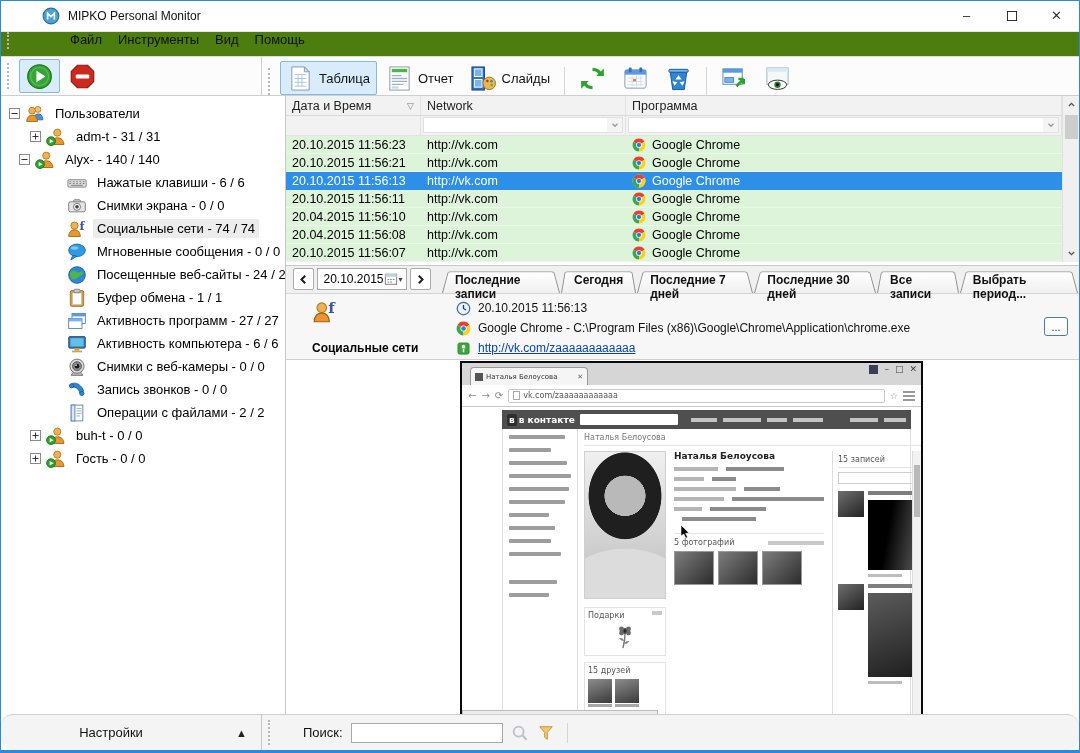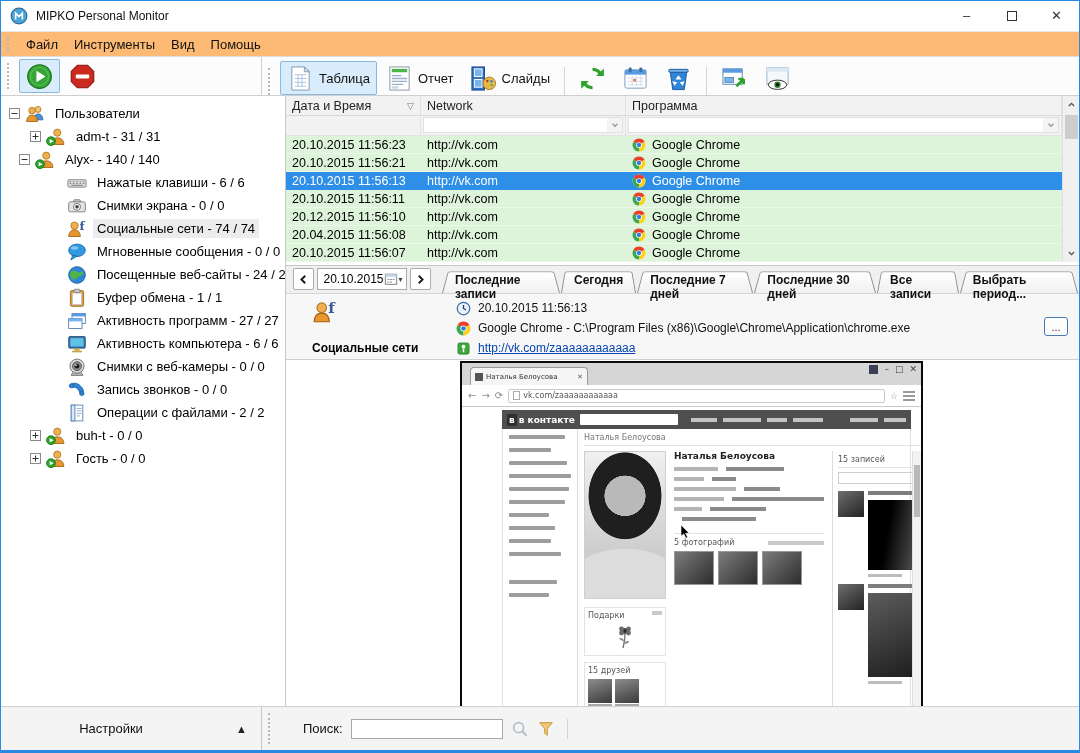--- a/index.html
+++ b/index.html
@@ -2,29 +2,29 @@
 <html><head>
 <meta charset="utf-8">
 <style>
   * { margin:0; padding:0; box-sizing:border-box; }
   html,body { width:1080px; height:753px; background:#888; }
   body { font-family:"Liberation Sans","DejaVu Sans",sans-serif; font-size:13px; color:#000; }
 
   .window { width:1080px; height:753px; background:#fff; border:1px solid #2a8ae2; border-bottom:3px solid #2a8ae2; display:flex; flex-direction:column; overflow:hidden; }
 
   
-  .titlebar { height:30px; display:flex; align-items:center; background:#fff; flex:0 0 auto; }
+  .titlebar { height:30px; display:flex; align-items:center; background:#fff; flex:0 0 auto;padding-left:32px; }
   .titlebar .appicon { width:18px; height:18px; margin:0 8px 0 9px; }
   .titlebar .title { font-size:12px; color:#111; flex:1; }
   .wincontrols { display:flex; height:30px; }
   .wincontrols .wbtn { width:45px; height:29px; display:flex; align-items:center; justify-content:center; color:#333; font-size:13px; cursor:default; }
   .wbtn .maxbox { width:10px; height:10px; border:1px solid #333; display:block; }
 
   
-  .menubar { height:25px; display:flex; align-items:center; background:#fdba74; border-top:1px solid #e8e8e8; flex:0 0 auto; }
+  .menubar { height:25px; display:flex; background:#4d7c0f; border-top:1px solid #e8e8e8; flex:0 0 auto;gap:44px; }
   .gripper { width:5px; height:70%; border-left:2px dotted #b8b8b8; margin:0 6px 0 6px; }
   .menu-item { padding:3px 8px; font-size:13px; color:#111; }
 
   
   .toolbarrow { height:40px; display:flex; border-top:1px solid #dcdcdc; border-bottom:1px solid #cfcfcf; background:#fcfcfc; flex:0 0 auto; }
   .tb-left { width:261px; border-right:1px solid #d0d0d0; display:flex; align-items:center; }
   .tb-right { flex:1; display:flex; align-items:flex-end; }
   .tbtn { height:34px; min-width:36px; display:flex; align-items:center; justify-content:center; gap:5px; padding:0 6px; border:1px solid transparent; border-radius:2px; margin:0 1px; }
   .tbtn.active { background:#d9ecfb; border-color:#88b8dd; }
   .tbtn .ticon { width:27px; height:27px; display:block; }
@@ -162,21 +162,21 @@
   .pimg2 { width:86px; height:84px; margin-top:5px; background:linear-gradient(160deg,#5c5c5c,#161616); }
   .pmeta { display:flex; margin-top:4px; }
   .pmeta .pd { width:34px; height:3px; background:#bdbdbd; }
   .statusbar { position:absolute; left:0; bottom:0; width:196px; height:11px; background:#ececec; border:1px solid #bbb; display:flex; align-items:center; }
   .statusbar .st { width:150px; height:3px; background:#9a9a9a; margin-left:4px; }
   .bscroll { position:absolute; right:0; top:44px; bottom:0; width:9px; background:#f2f2f2; border-left:1px solid #ddd; }
   .bscroll .bth { position:absolute; top:14px; left:1px; width:6px; height:52px; background:#b9b9b9; }
   .cursor { position:absolute; width:10px; height:14px; }
 
   
-  .bottombar { height:44px; border-top:1px solid #cfcfcf; display:flex; background:#f4f4f4; flex:0 0 auto; }
+  .bottombar { height:36px; border-top:1px solid #cfcfcf; display:flex; background:#f4f4f4; flex:0 0 auto;border-radius:12px; }
   .bb-left { width:261px; border-right:1px solid #c8c8c8; display:flex; align-items:center; position:relative; }
   .bb-left .slabel { position:absolute; left:0; right:40px; text-align:center; font-size:13px; color:#111; }
   .bb-left .scaret { position:absolute; right:14px; font-size:11px; color:#222; }
   .bb-right { flex:1; display:flex; align-items:center; }
   .searchlabel { font-size:13px; color:#111; margin:0 8px 0 24px; }
   .searchinput { width:152px; height:20px; border:1px solid #a8a8a8; background:#fff; font-size:12px; padding:0 4px; outline:none; }
   .sicon { width:18px; height:18px; margin-left:8px; }
   .bbsep { width:1px; height:20px; background:#d5d5d5; margin-left:12px; }
 </style>
 </head>
@@ -640,21 +640,21 @@
                     <path d="M12 12L2.47 6.5A11 11 0 0 0 12 23z" fill="#3aa757"></path>
                     <path d="M12 12L12 23A11 11 0 0 0 21.53 6.5z" fill="#fcd116"></path>
                     <circle cx="12" cy="12" r="4.9" fill="#fff"></circle>
                     <circle cx="12" cy="12" r="3.7" fill="#2f7de0"></circle>
                   </svg>
                 </span>
                 <span>Google Chrome</span>
               </div>
             </div>
             <div class="tcols trow">
-              <div class="tcell">20.12.2015 11:56:10</div>
+              <div class="tcell">20.04.2015 11:56:10</div>
               <div class="tcell">http://vk.com</div>
               <div class="tcell">
                 <span class="chromeicon">
                   <svg viewBox="0 0 24 24">
                     <circle cx="12" cy="12" r="11" fill="#fff"></circle>
                     <path d="M12 12L2.47 6.5A11 11 0 0 1 21.53 6.5z" fill="#e8402a"></path>
                     <path d="M12 12L2.47 6.5A11 11 0 0 0 12 23z" fill="#3aa757"></path>
                     <path d="M12 12L12 23A11 11 0 0 0 21.53 6.5z" fill="#fcd116"></path>
                     <circle cx="12" cy="12" r="4.9" fill="#fff"></circle>
                     <circle cx="12" cy="12" r="3.7" fill="#2f7de0"></circle>

